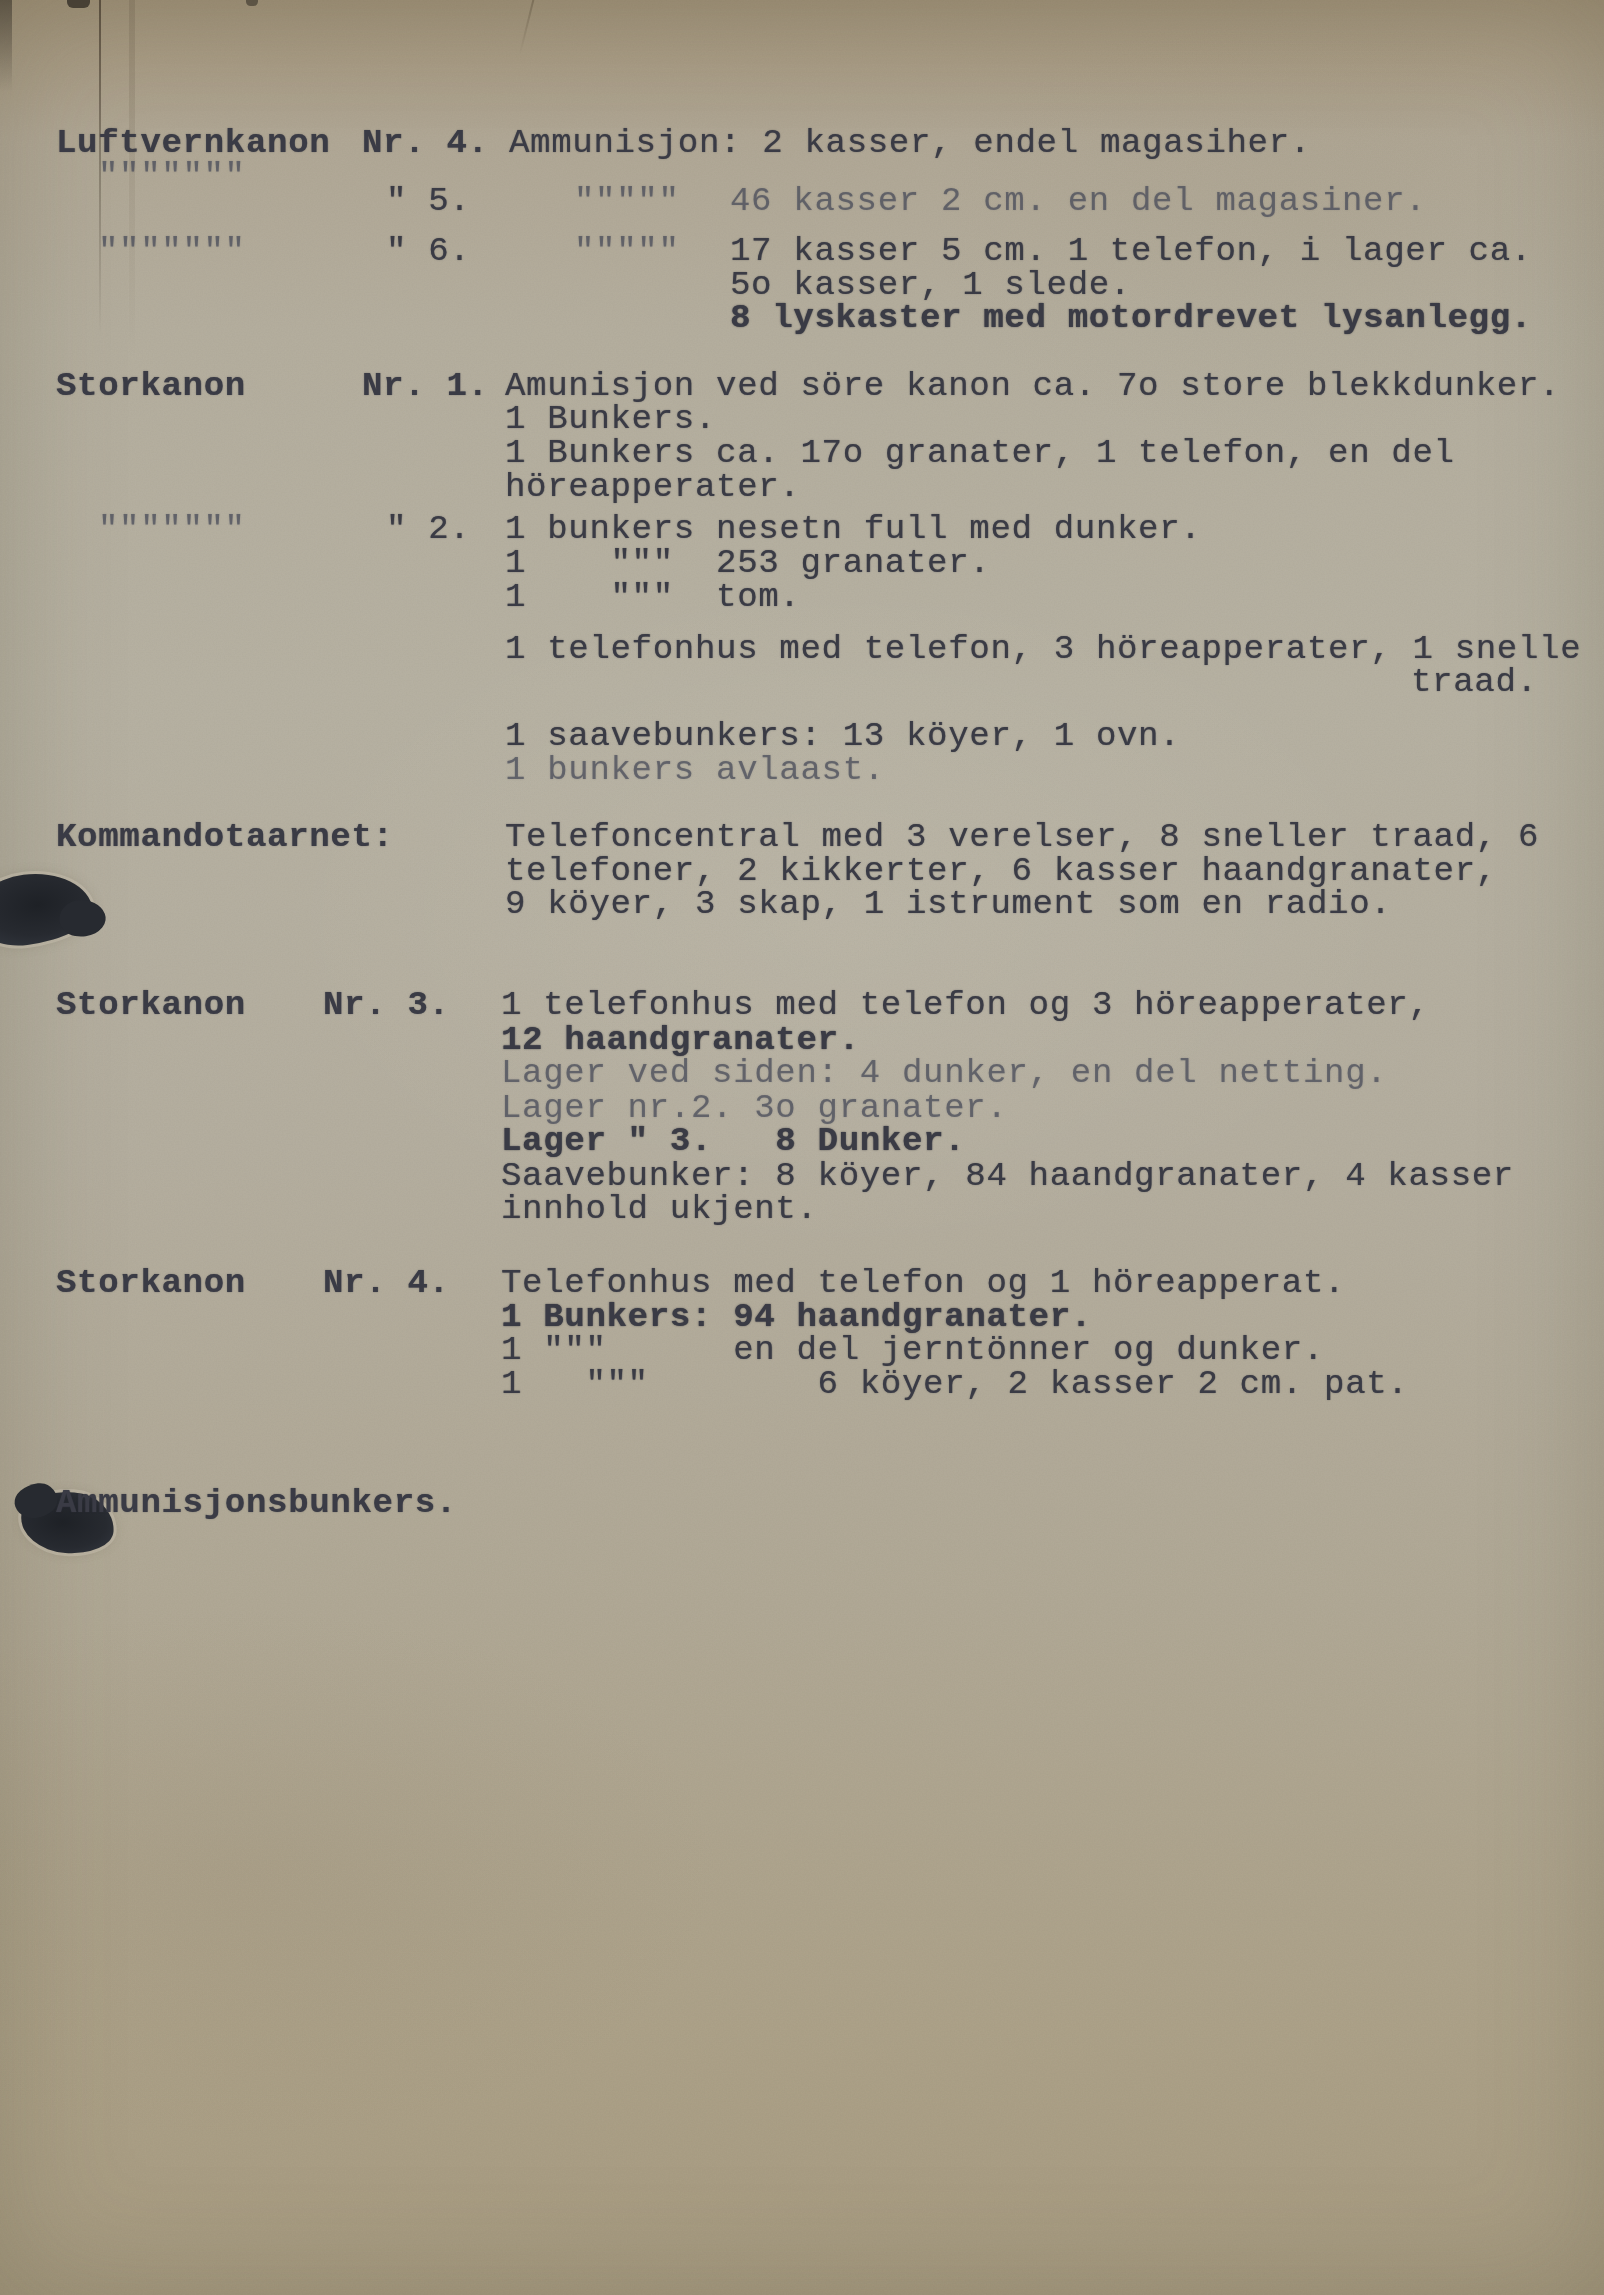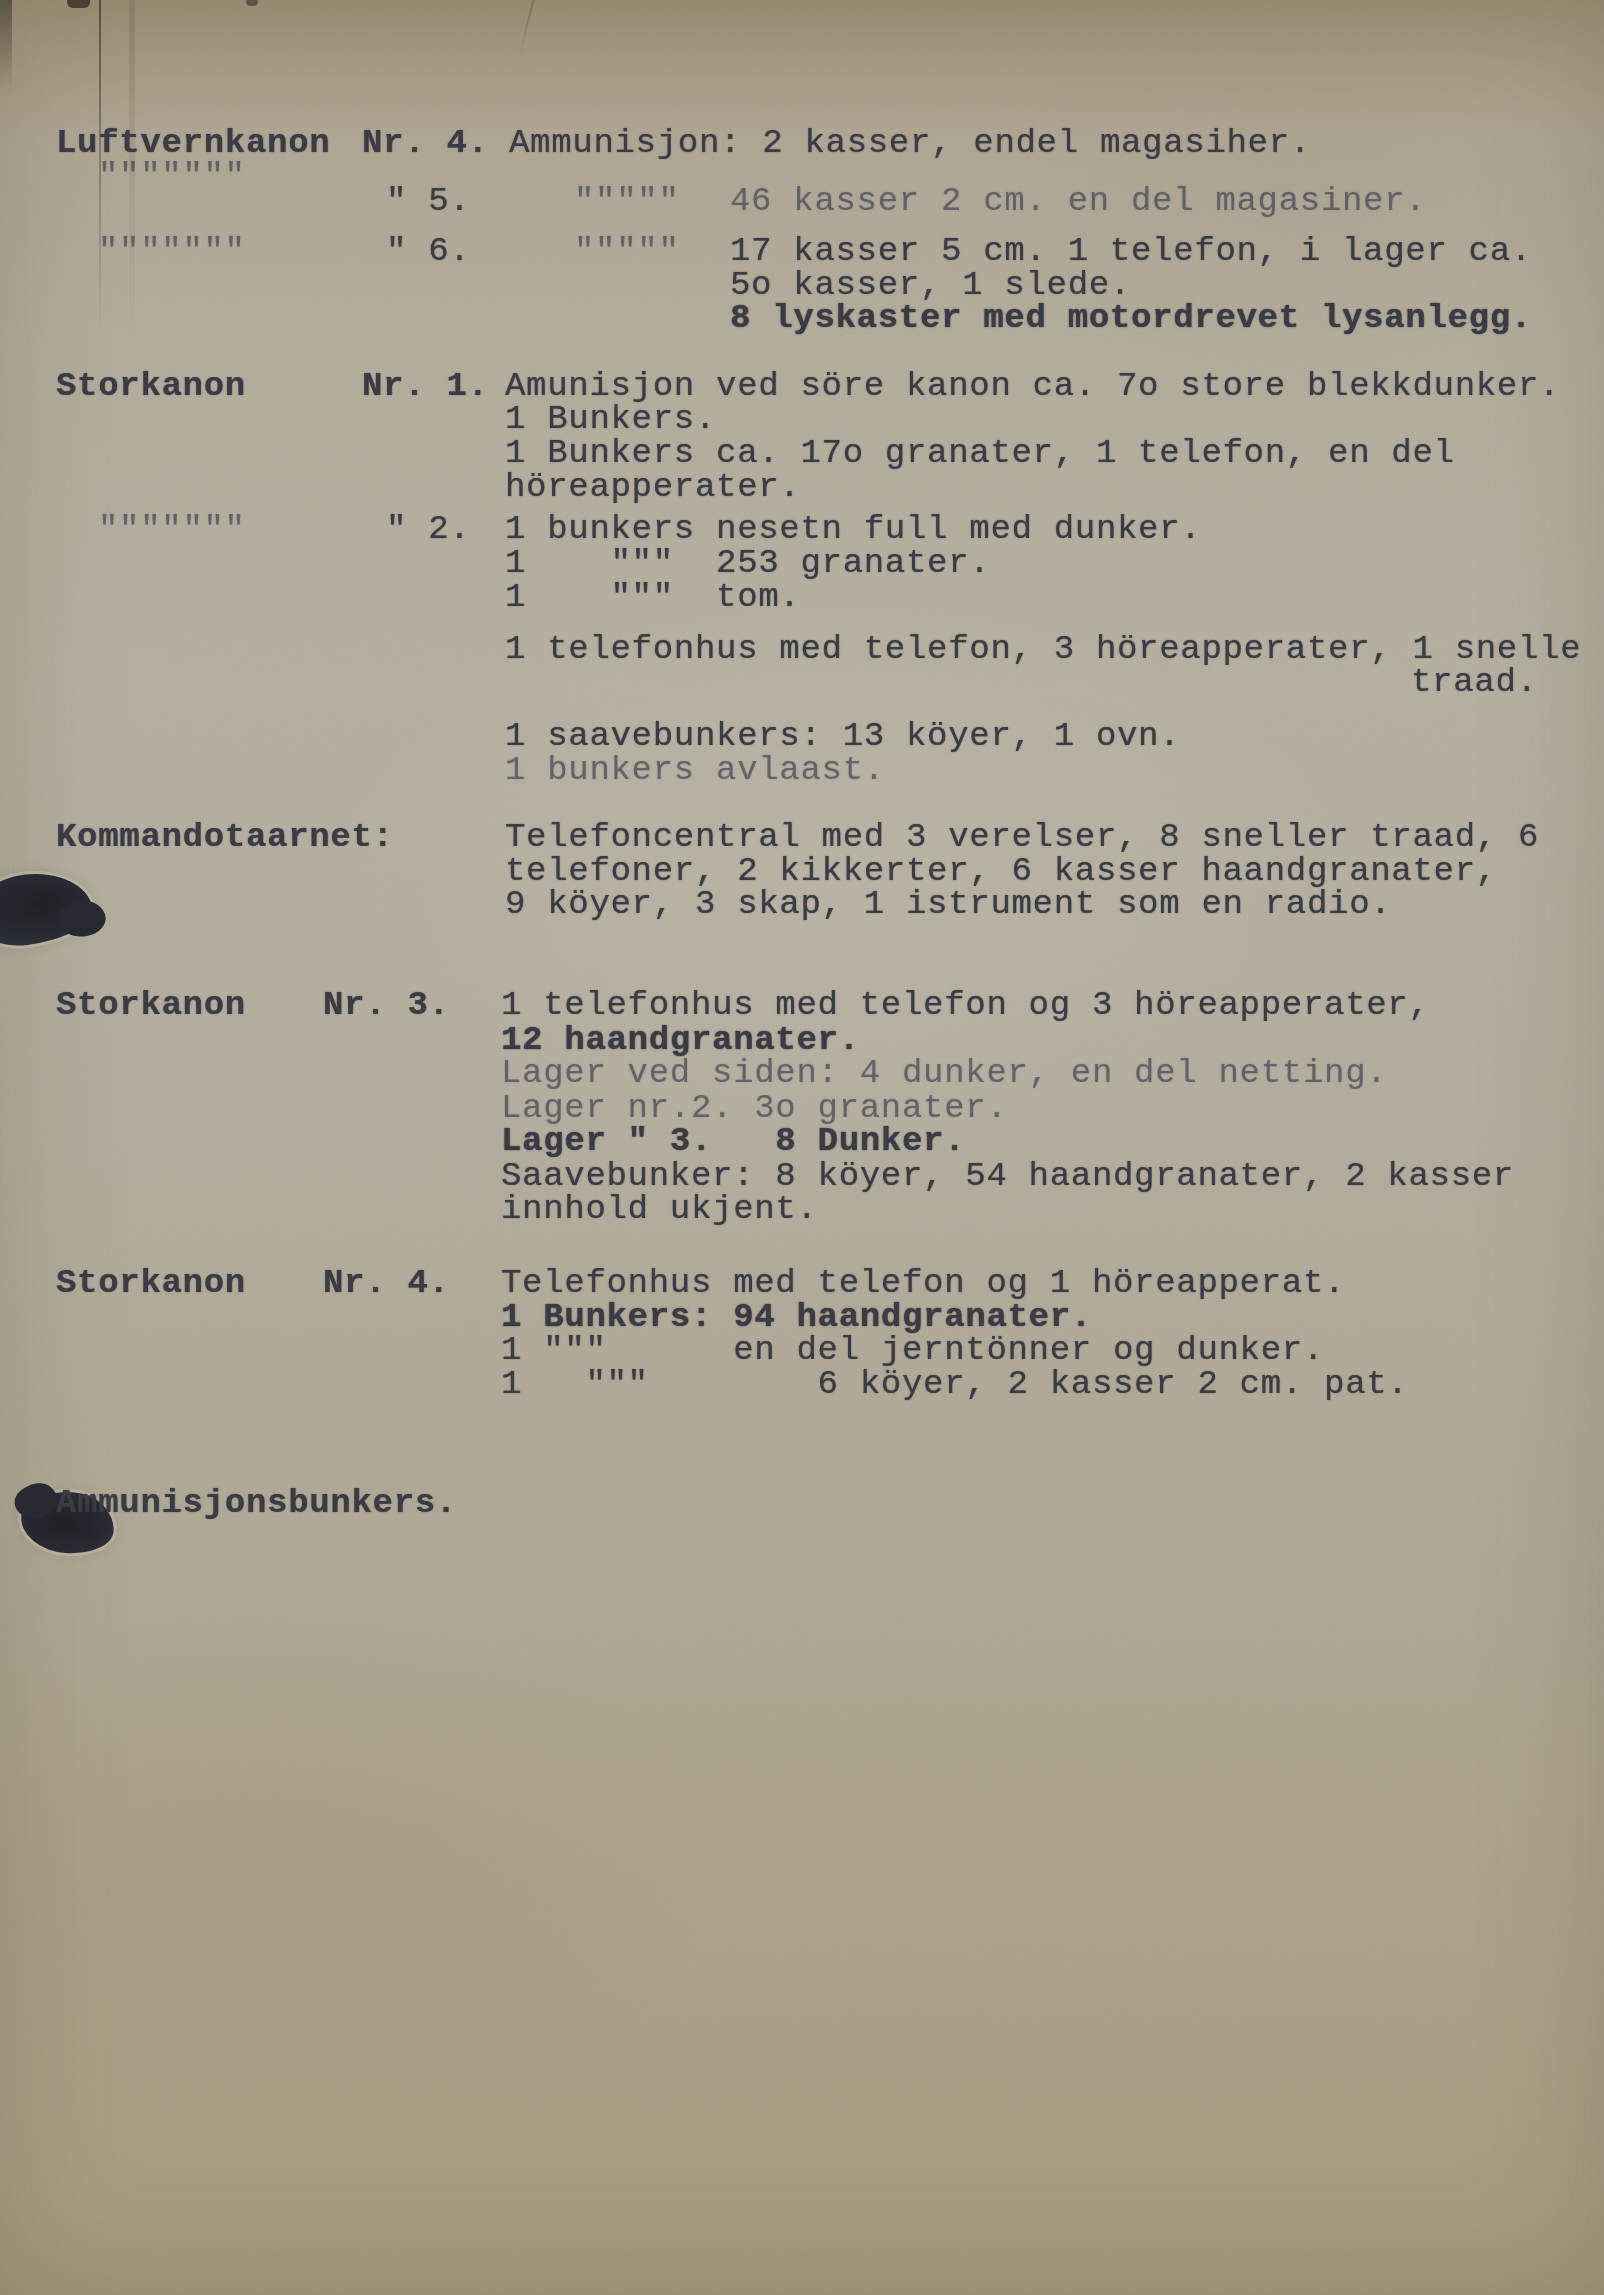--- a/index.html
+++ b/index.html
@@ -112,21 +112,21 @@
       <span class="part" style="left: 505px; top: 820px;">Telefoncentral med 3 verelser, 8 sneller traad, 6</span>
       <span class="part" style="left: 505px; top: 854px;">telefoner, 2 kikkerter, 6 kasser haandgranater,</span>
       <span class="part" style="left: 505px; top: 887px;">9 köyer, 3 skap, 1 istrument som en radio.</span>
       <span class="part b" style="left: 56px; top: 988px;">Storkanon</span>
       <span class="part b" style="left: 323px; top: 988px;">Nr. 3.</span>
       <span class="part" style="left: 501px; top: 988px;">1 telefonhus med telefon og 3 höreapperater,</span>
       <span class="part hv" style="left: 501px; top: 1023px;">12 haandgranater.</span>
       <span class="part f" style="left: 501px; top: 1056px;">Lager ved siden: 4 dunker, en del netting.</span>
       <span class="part f" style="left: 501px; top: 1091px;">Lager nr.2. 3o granater.</span>
       <span class="part hv" style="left: 501px; top: 1124px;">Lager " 3.   8 Dunker.</span>
-      <span class="part" style="left: 501px; top: 1159px;">Saavebunker: 8 köyer, 54 haandgranater, 2 kasser</span>
+      <span class="part" style="left: 501px; top: 1159px;">Saavebunker: 8 köyer, 84 haandgranater, 4 kasser</span>
       <span class="part" style="left: 501px; top: 1192px;">innhold ukjent.</span>
       <span class="part b" style="left: 56px; top: 1266px;">Storkanon</span>
       <span class="part b" style="left: 323px; top: 1266px;">Nr. 4.</span>
       <span class="part" style="left: 501px; top: 1266px;">Telefonhus med telefon og 1 höreapperat.</span>
       <span class="part hv" style="left: 501px; top: 1300px;">1 Bunkers: 94 haandgranater.</span>
       <span class="part" style="left: 501px; top: 1333px;">1 """      en del jerntönner og dunker.</span>
       <span class="part" style="left: 501px; top: 1367px;">1   """        6 köyer, 2 kasser 2 cm. pat.</span>
       <span class="part b" style="left: 56px; top: 1486px;">Ammunisjonsbunkers.</span>
     </div>
 

